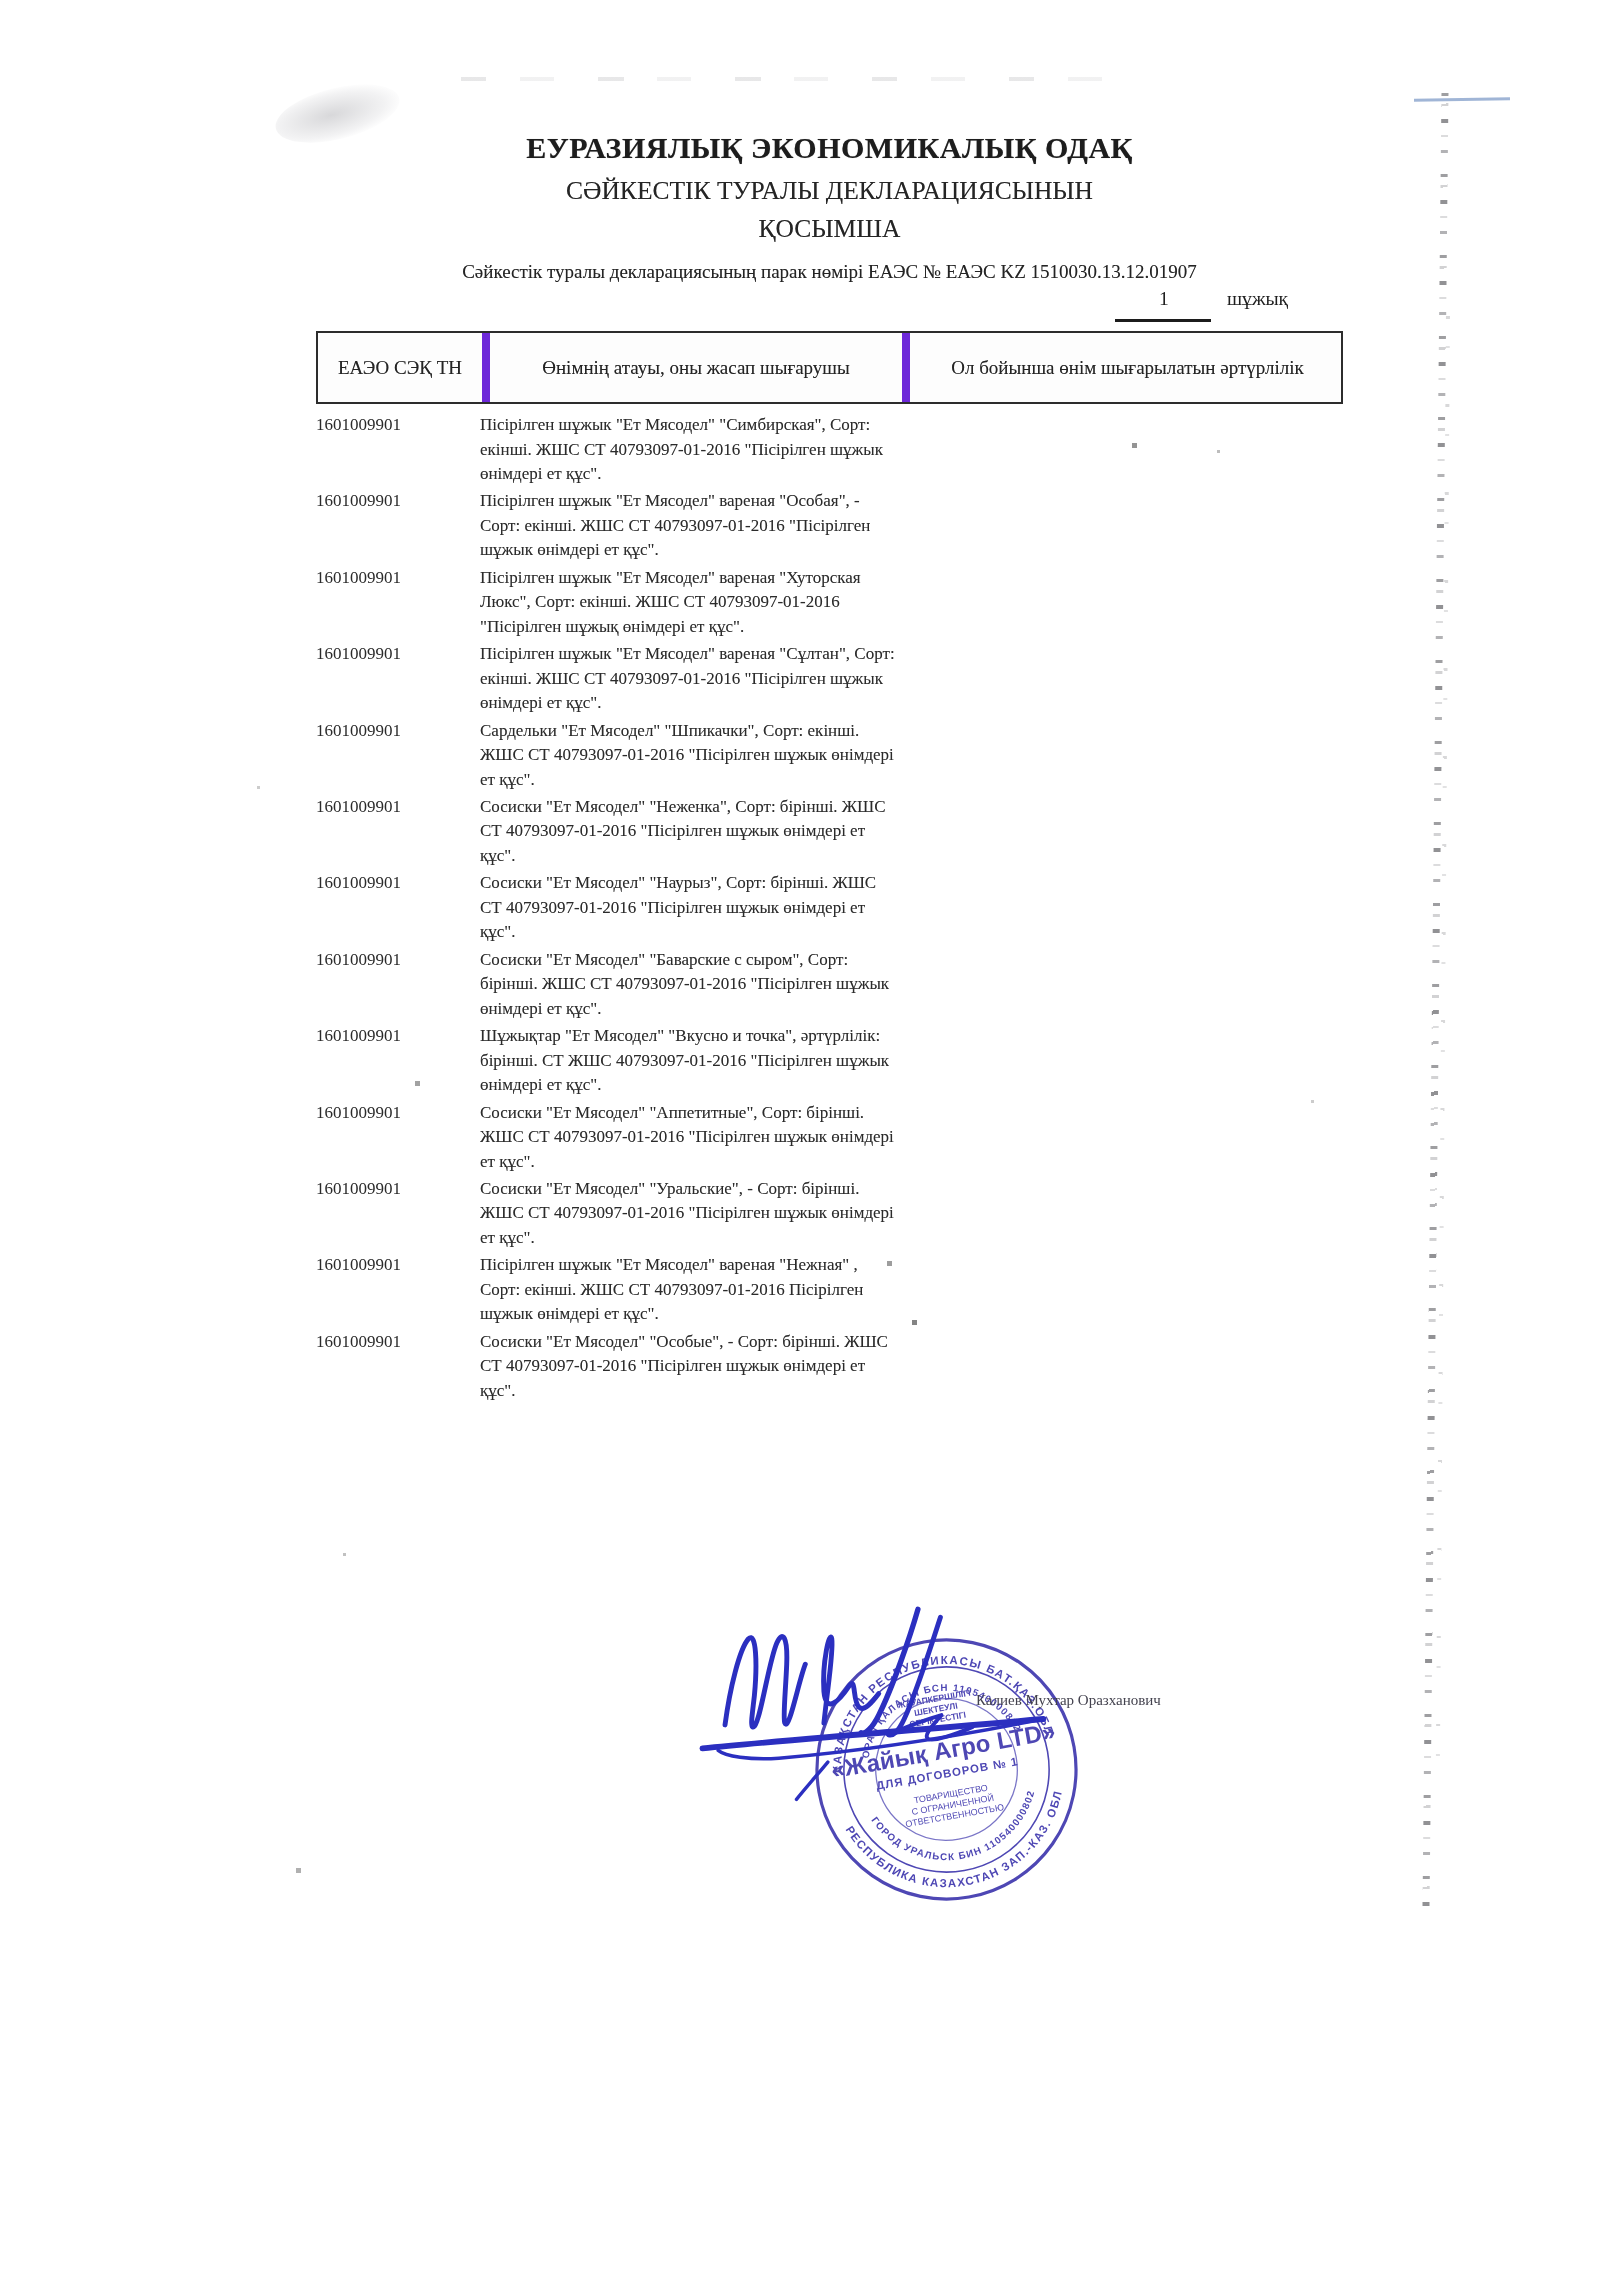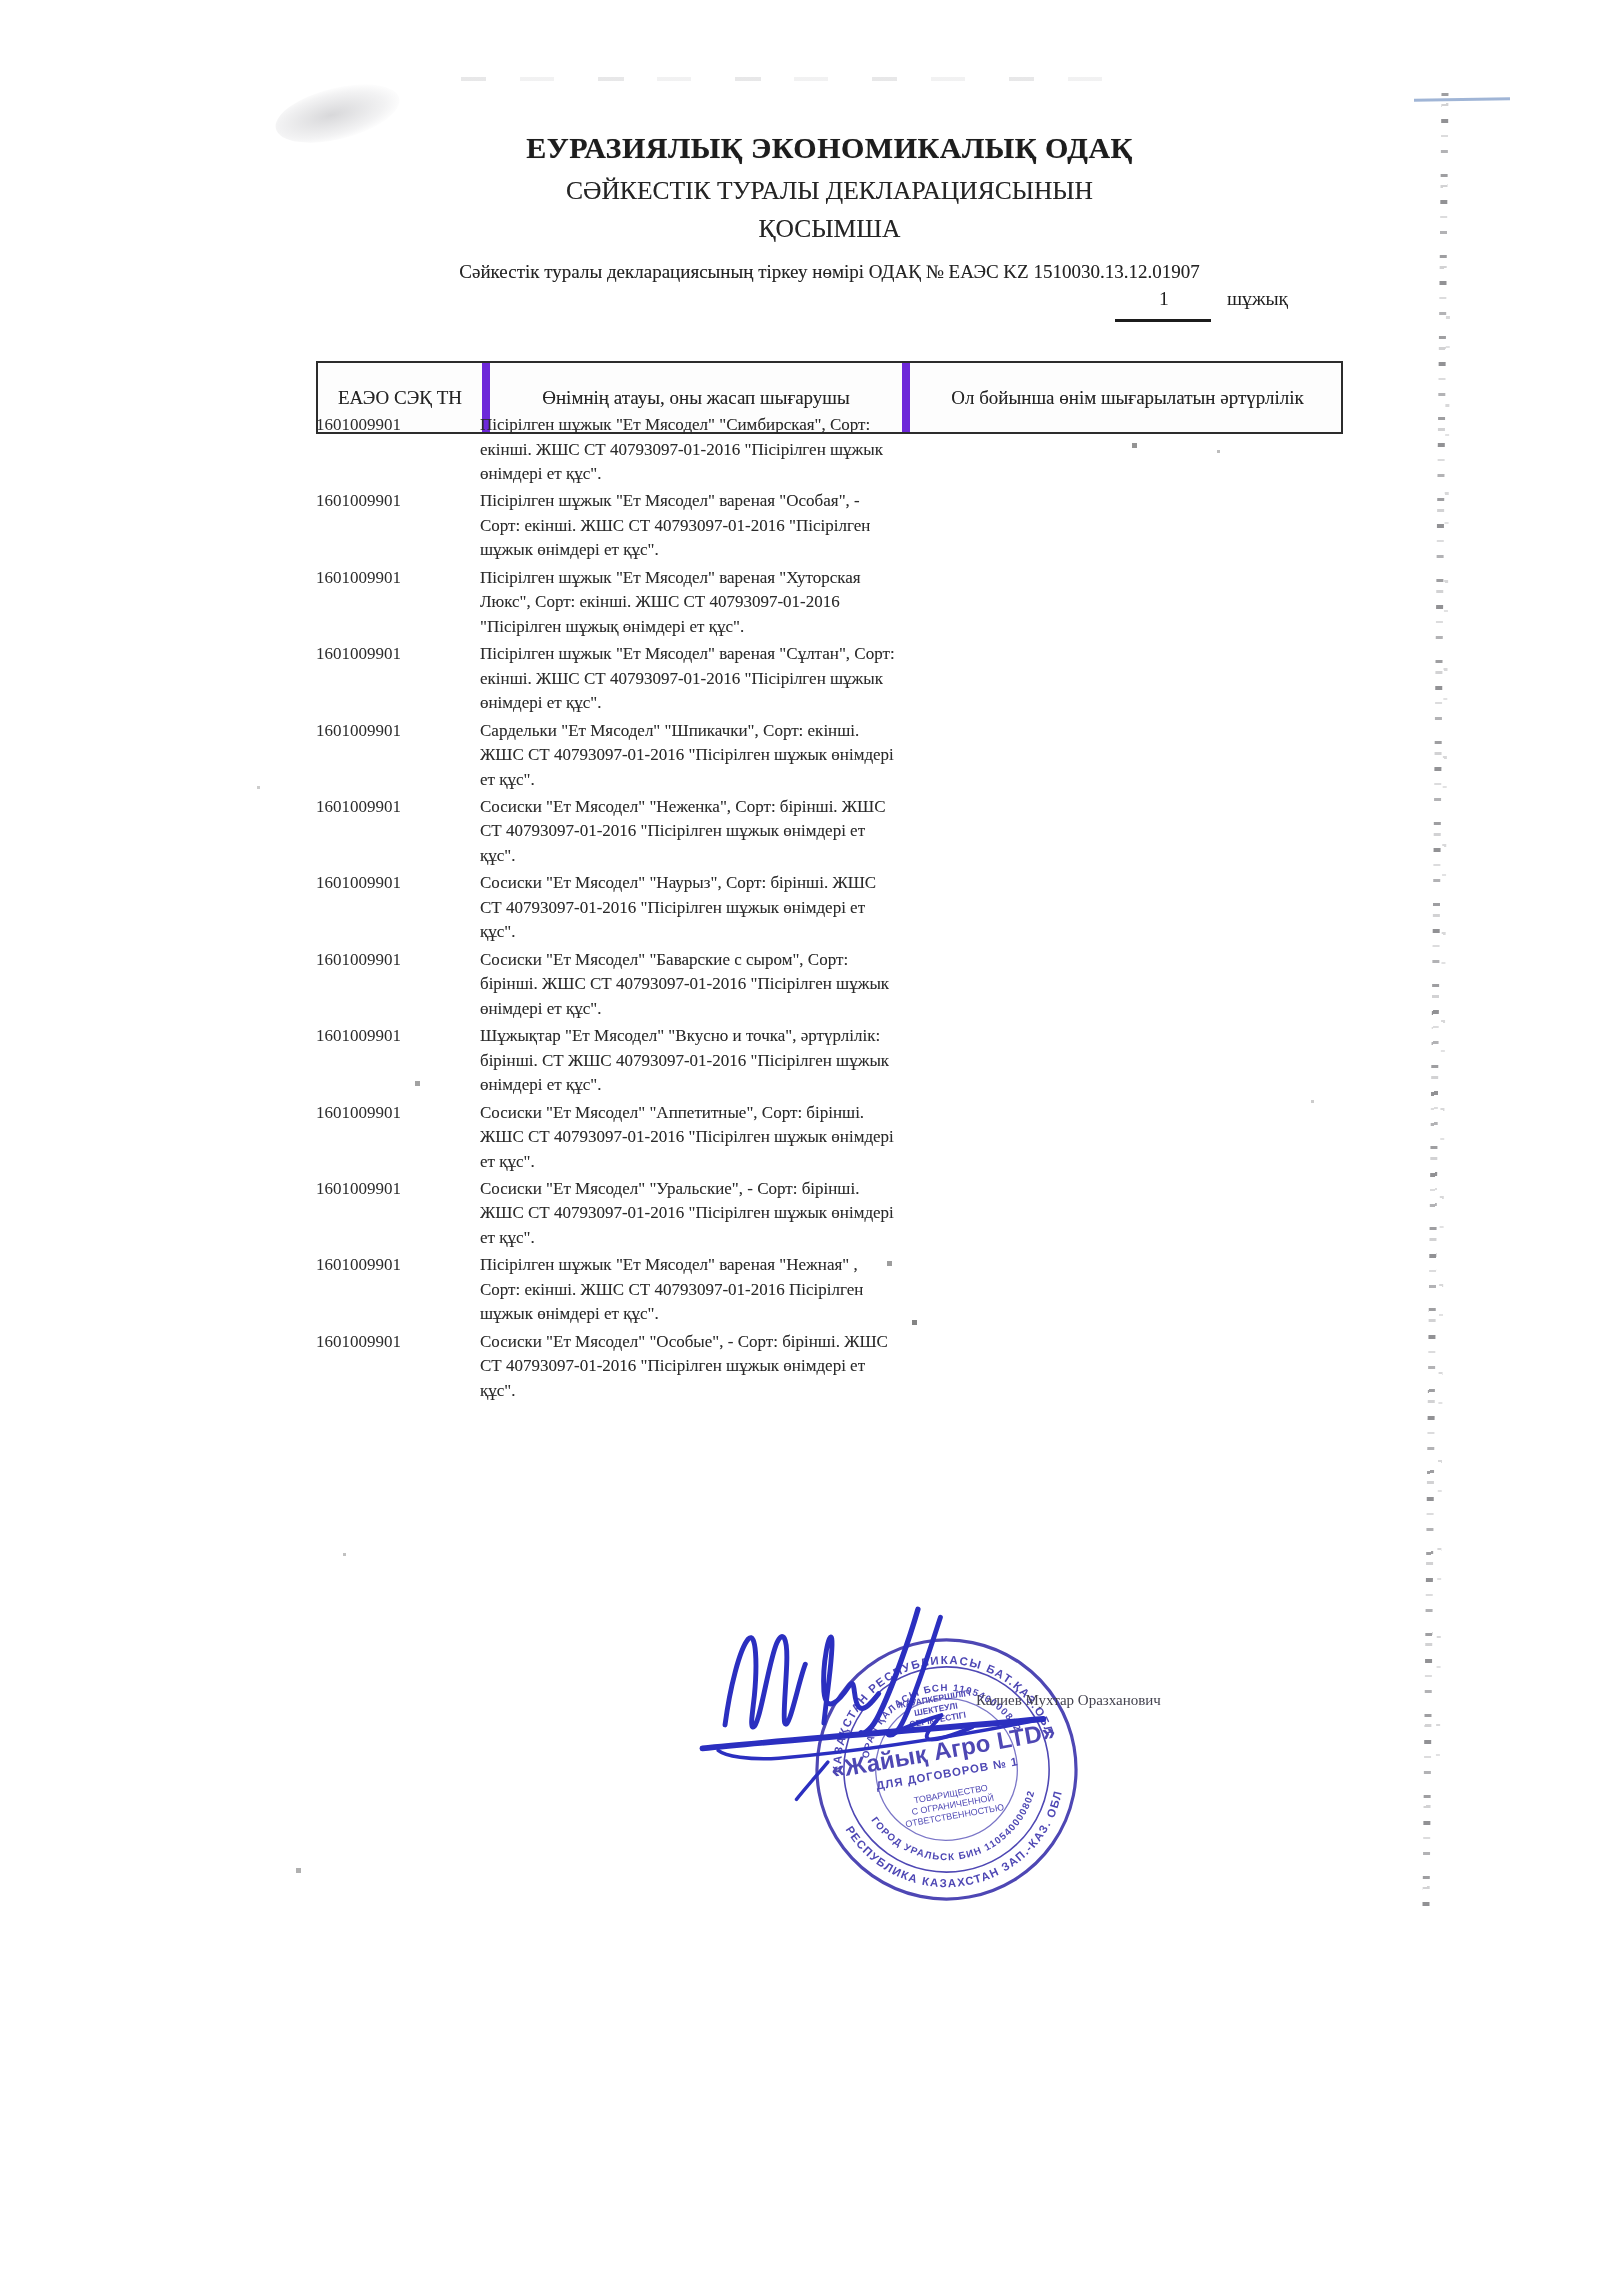--- a/index.html
+++ b/index.html
@@ -20,21 +20,20 @@
   .regline{left:316px;top:261px;width:1027px;text-align:center;font-size:19px;color:#242424;text-shadow:0 0 0.5px rgba(0,0,0,.3);}
   .pagenum{left:1123px;top:288px;width:82px;text-align:center;font-size:19.6px;color:#1f1f1f;}
   .pagenum-line{left:1115px;top:319px;width:96px;height:2.9px;background:#1c1c1c;}
   .pageword{left:1227px;top:288px;font-size:19.6px;color:#1f1f1f;}
   
   .thead{
     left:316px;top:331px;width:1027px;height:73px;
     display:grid;grid-template-columns:164px 420px 443px;
     border:2.5px solid #2c2c2c;box-sizing:border-box;
     background:#fdfdfd;
-    margin-top:30px;
   }
   .thead .cell{
     display:flex;align-items:center;justify-content:center;
     font-size:19px;color:#242424;text-align:center;
     padding:0 9.8px;text-shadow:0 0 0.5px rgba(0,0,0,.3);
   }
   .thead .cell + .cell{border-left:8px solid #6d28d9;}
   .tbody{left:316px;top:413px;width:1027px;}
   .trow{
     display:grid;grid-template-columns:164px 432px 431px;
@@ -94,21 +93,21 @@
   <div class="abs blueline"></div>
   <div class="abs edge-noise"></div>
   <div class="abs edge-noise2"></div>
   <div class="abs speck"></div>
 
   <div class="abs title-wrap">
     <div class="t1">ЕУРАЗИЯЛЫҚ ЭКОНОМИКАЛЫҚ ОДАҚ</div>
     <div class="t2">СӘЙКЕСТІК ТУРАЛЫ ДЕКЛАРАЦИЯСЫНЫН</div>
     <div class="t3">ҚОСЫМША</div>
   </div>
-  <div class="abs regline">Сәйкестік туралы декларациясының тіркеу нөмірі ОДАҚ № ЕАЭС KZ 1510030.13.12.01907</div>
+  <div class="abs regline">Сәйкестік туралы декларациясының парак нөмірі ЕАЭС № ЕАЭС KZ 1510030.13.12.01907</div>
 
   <div class="abs pagenum">1</div>
   <div class="abs pagenum-line"></div>
   <div class="abs pageword">шұжық</div>
 
   <div class="abs thead">
     <div class="cell">ЕАЭО СЭҚ ТН</div>
     <div class="cell">Өнімнің атауы, оны жасап шығарушы</div>
     <div class="cell">Ол бойынша өнім шығарылатын әртүрлілік</div>
   </div>

